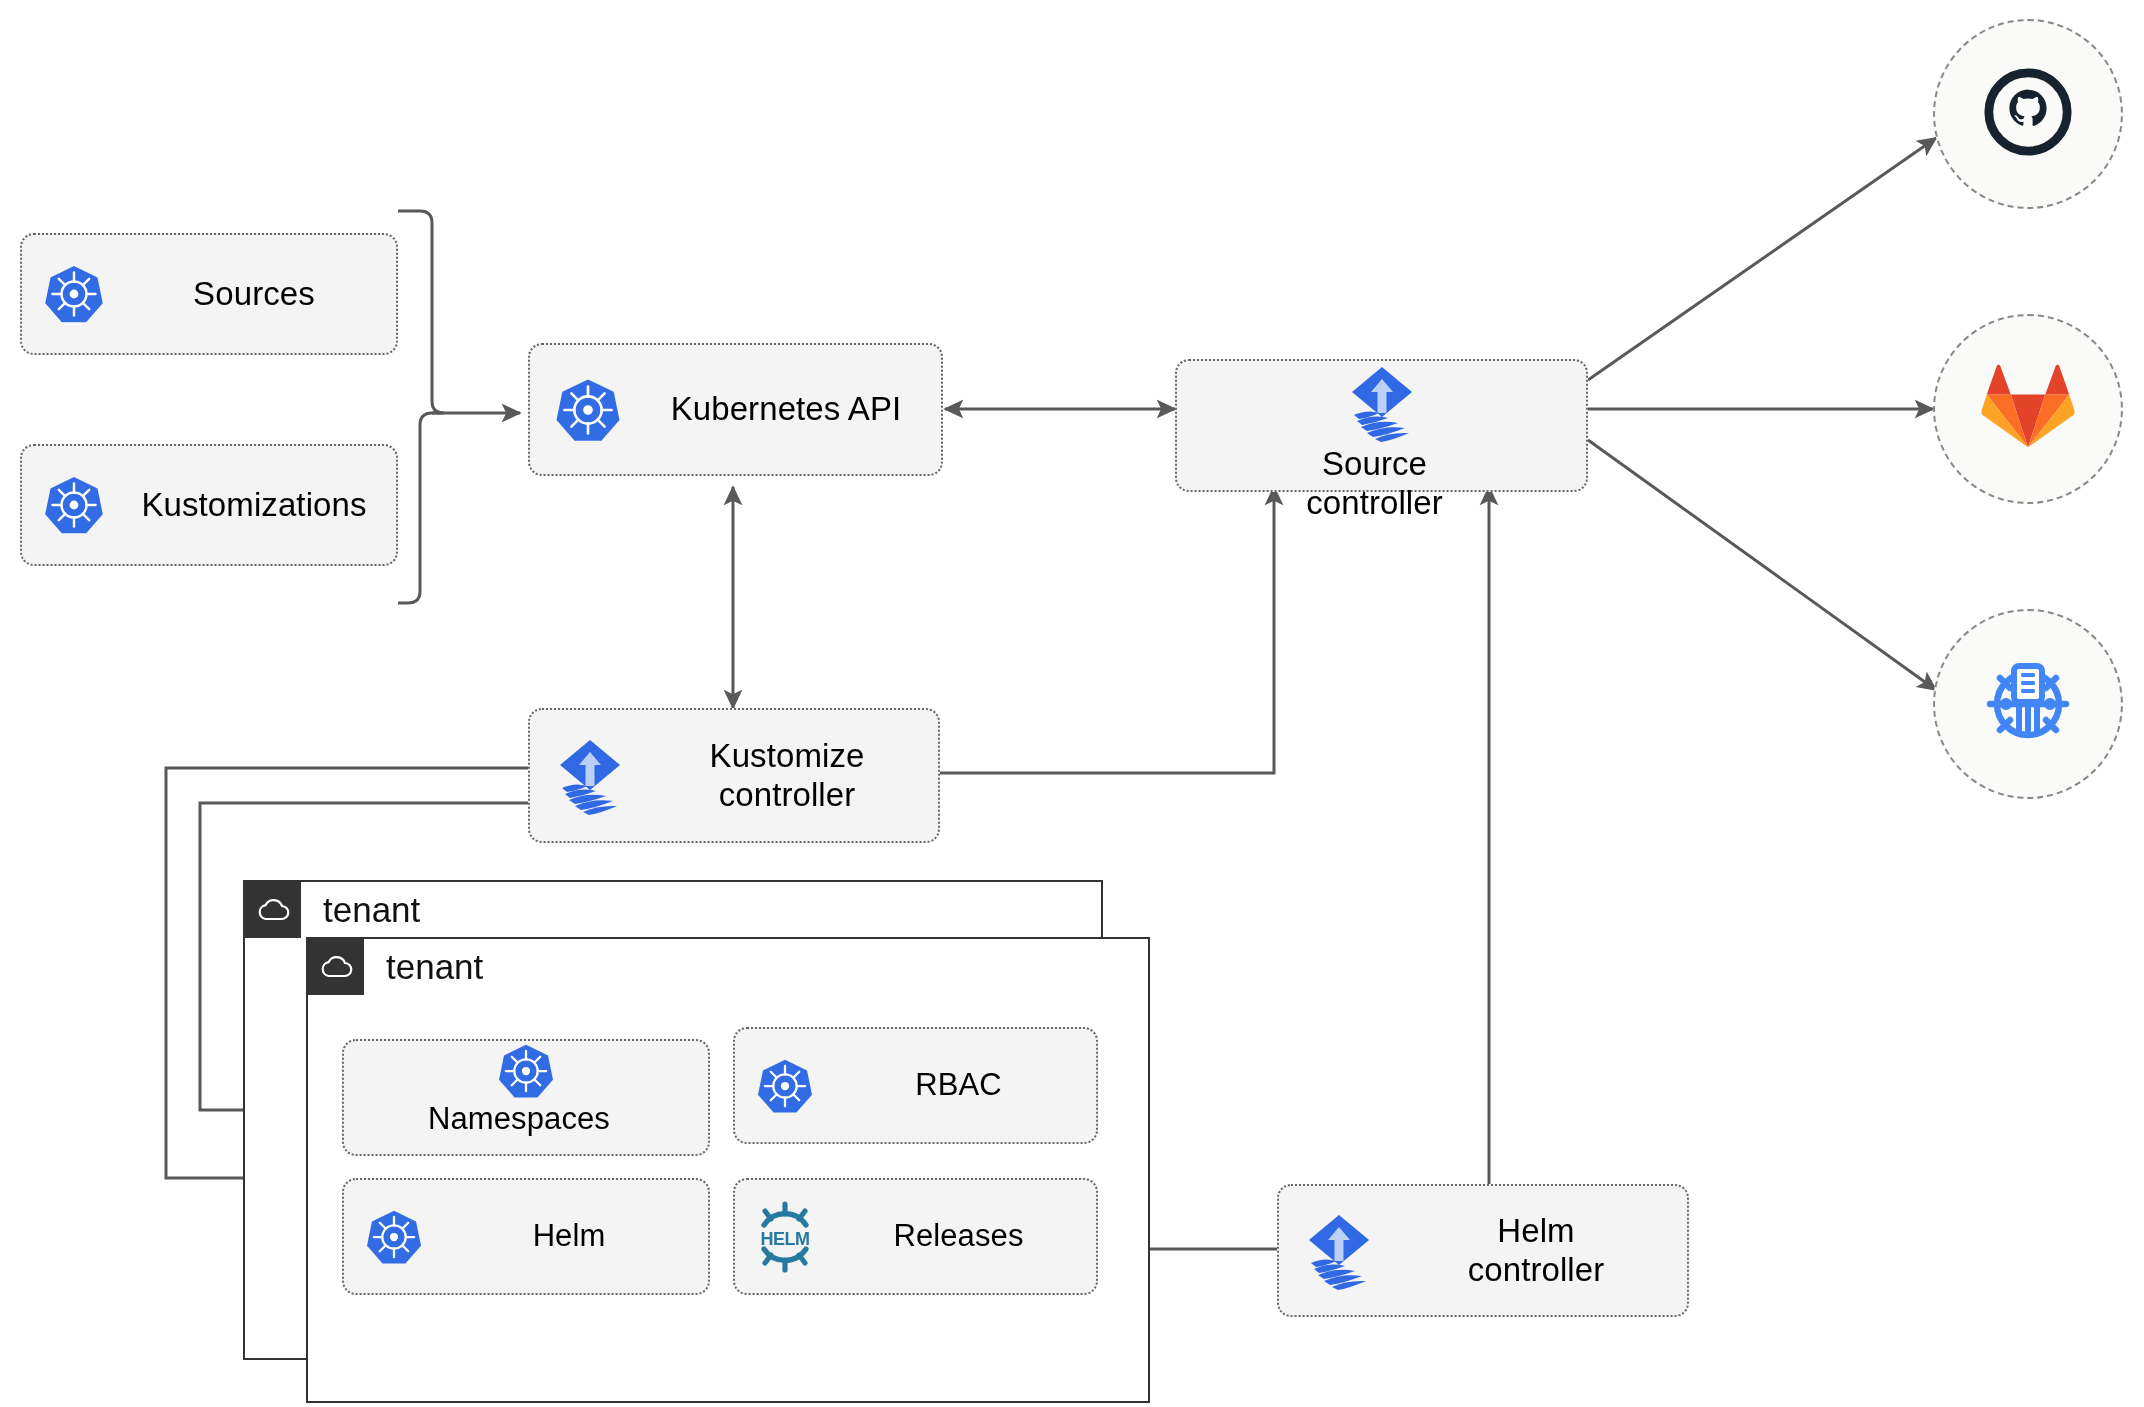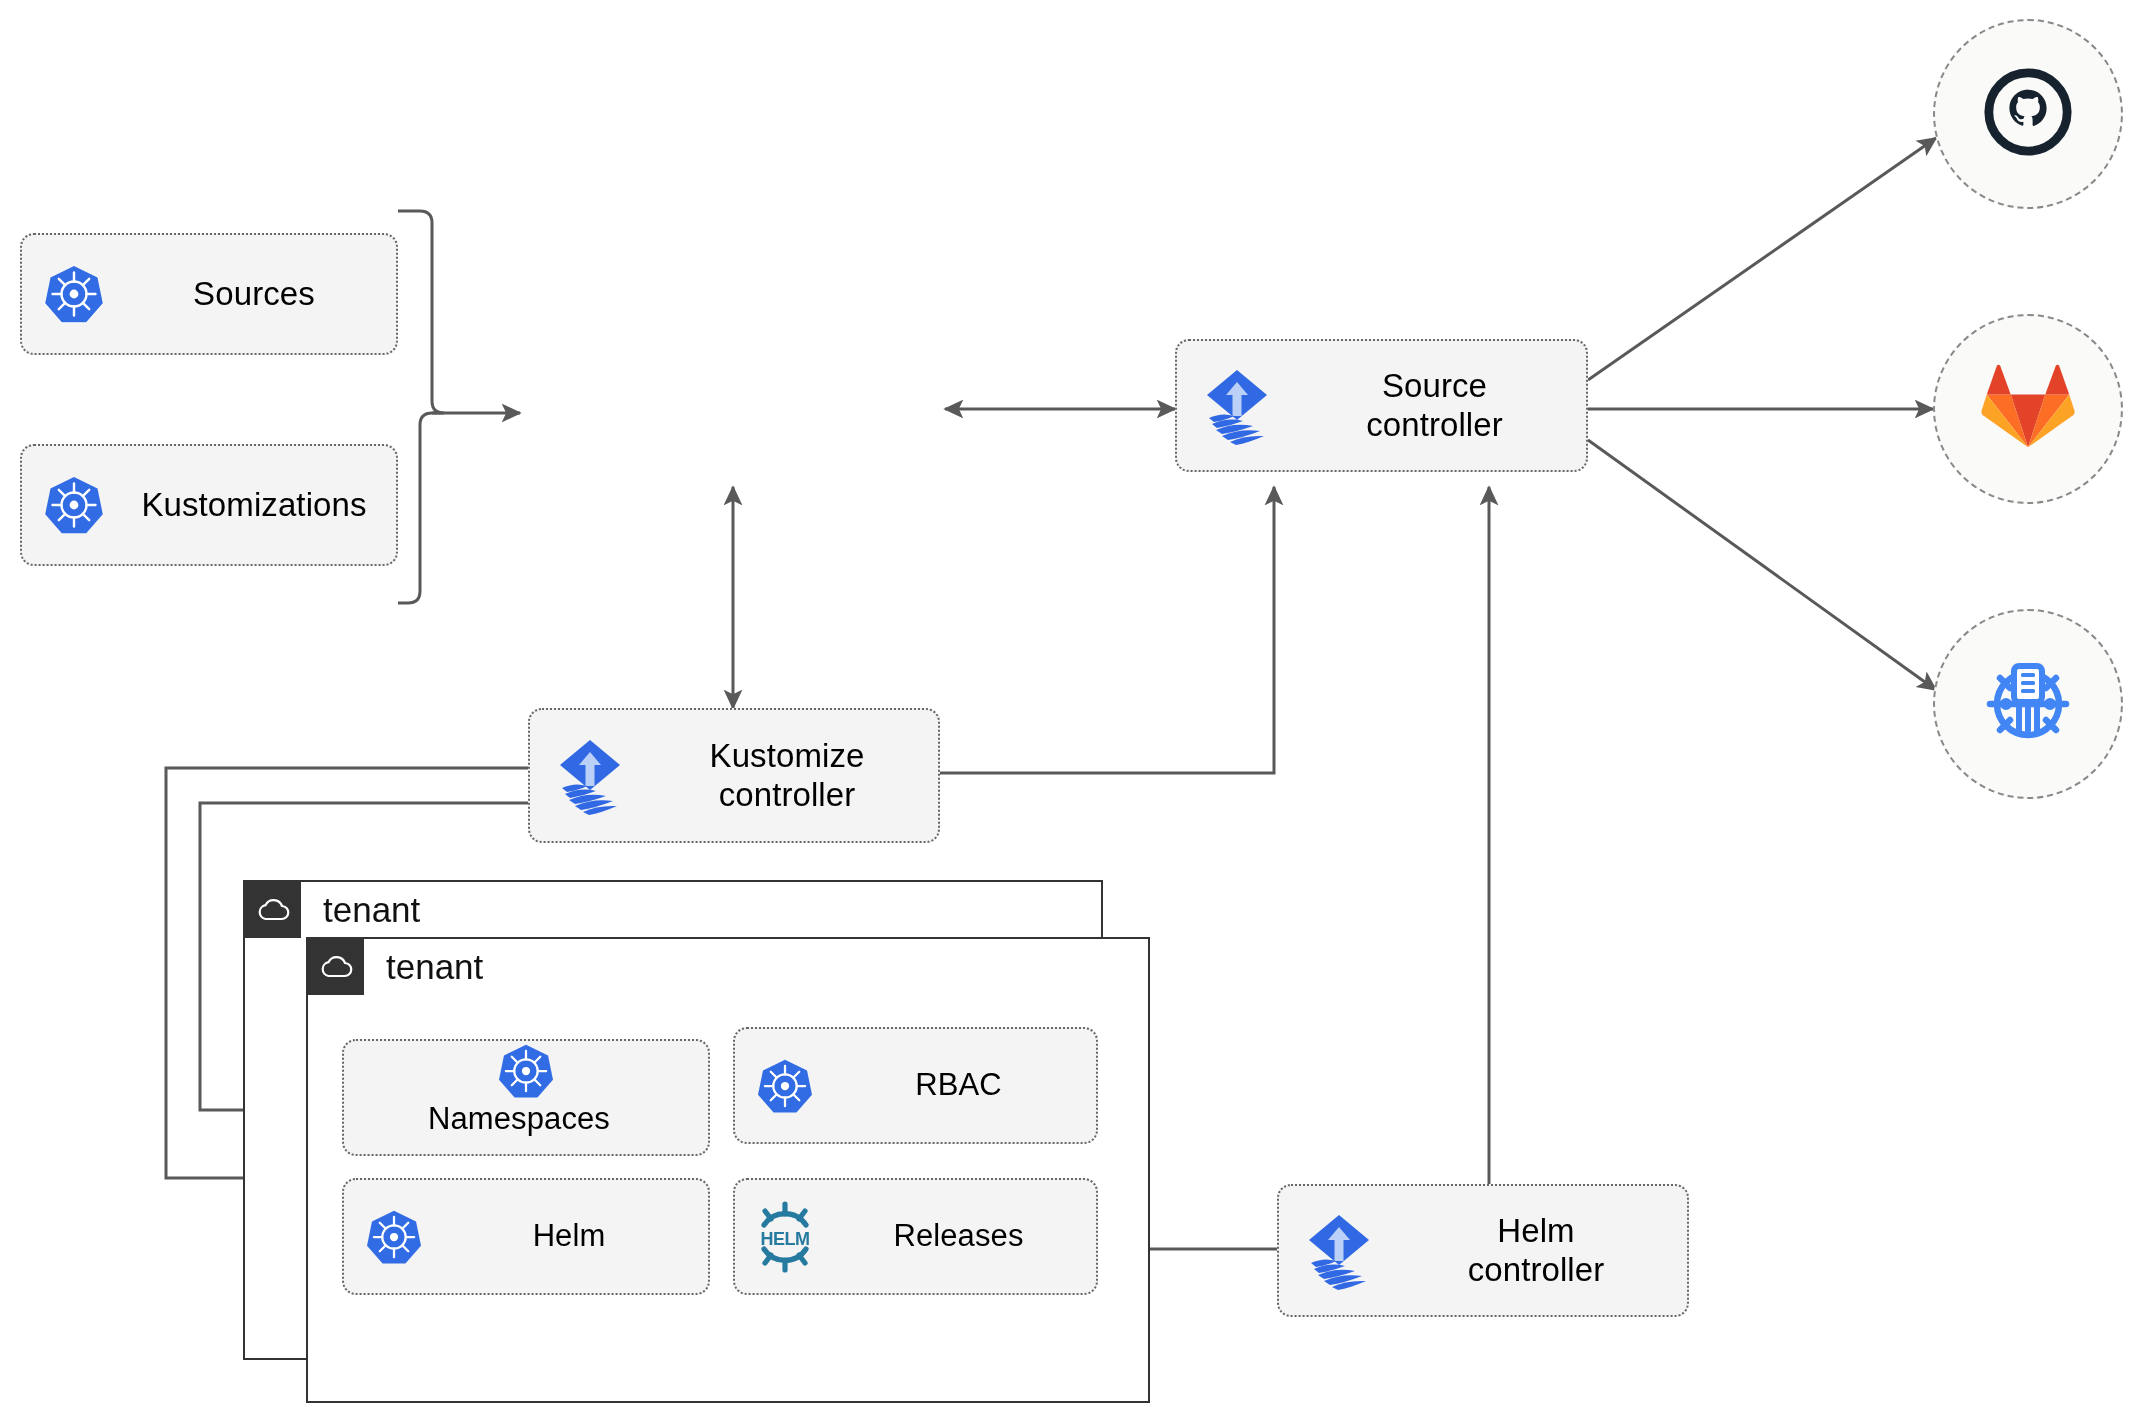--- a/index.html
+++ b/index.html
@@ -150,22 +150,42 @@
           <line x1="16.8" y1="16.8" x2="23.2" y2="23.2"></line>
           <line x1="40.8" y1="40.8" x2="47.2" y2="47.2"></line>
           <line x1="47.2" y1="16.8" x2="40.8" y2="23.2"></line>
           <line x1="23.2" y1="40.8" x2="16.8" y2="47.2"></line>
         </g>
       </svg>
     </span>
     <span class="node-label">Kustomizations</span>
   </div>
 
-
-  <div class="node two-line" style="left:1175px; top:339px; width:413px; height:133px;">
+  <div class="node" style="left:528px; top:343px; width:415px; height:133px;">
+    <span class="icon-wrap" style="width:115px;">
+      <svg width="70" height="70" viewBox="0 0 64 64">
+        <path d="M32 4 L55.5 15.4 L60.8 41.2 L44.2 60.2 L19.8 60.2 L3.2 41.2 L8.5 15.4 Z" fill="#326CE5"></path>
+        <g stroke="#ffffff" stroke-width="2.4" fill="none" stroke-linecap="round">
+          <circle cx="32" cy="32" r="12.5"></circle>
+          <circle cx="32" cy="32" r="3.2" fill="#ffffff"></circle>
+          <line x1="32" y1="10.5" x2="32" y2="19.8"></line>
+          <line x1="32" y1="44.2" x2="32" y2="53.5"></line>
+          <line x1="10.5" y1="32" x2="19.5" y2="32"></line>
+          <line x1="44.5" y1="32" x2="53.5" y2="32"></line>
+          <line x1="16.8" y1="16.8" x2="23.2" y2="23.2"></line>
+          <line x1="40.8" y1="40.8" x2="47.2" y2="47.2"></line>
+          <line x1="47.2" y1="16.8" x2="40.8" y2="23.2"></line>
+          <line x1="23.2" y1="40.8" x2="16.8" y2="47.2"></line>
+        </g>
+      </svg>
+    </span>
+    <span class="node-label">Kubernetes API</span>
+  </div>
+
+  <div class="node two-line" style="left:1175px; top:359px; width:413px; height:133px;flex-direction:column;">
     <span class="icon-wrap" style="width:120px;">
       <svg width="78" height="84" viewBox="0 0 78 84">
         <path d="M39 6 L69 31 L39 56 L9 31 Z" fill="#3168E3"></path>
         <path d="M39 18 L50 31 L43.5 31 L43.5 52 L34.5 52 L34.5 31 L28 31 Z" fill="#BBD0F7"></path>
         <g fill="#3168E3">
           <path d="M11 54 Q24 48 36 52 Q28 56 16 58 Z"></path>
           <path d="M14 60 Q30 53 45 57 Q32 62 19 64 Z"></path>
           <path d="M18 66 Q36 58 55 62 Q38 68 24 70 Z"></path>
           <path d="M24 72 Q42 64 62 67 Q44 74 30 76 Z"></path>
           <path d="M32 78 Q46 71 66 72 Q50 79 38 81 Z"></path>

